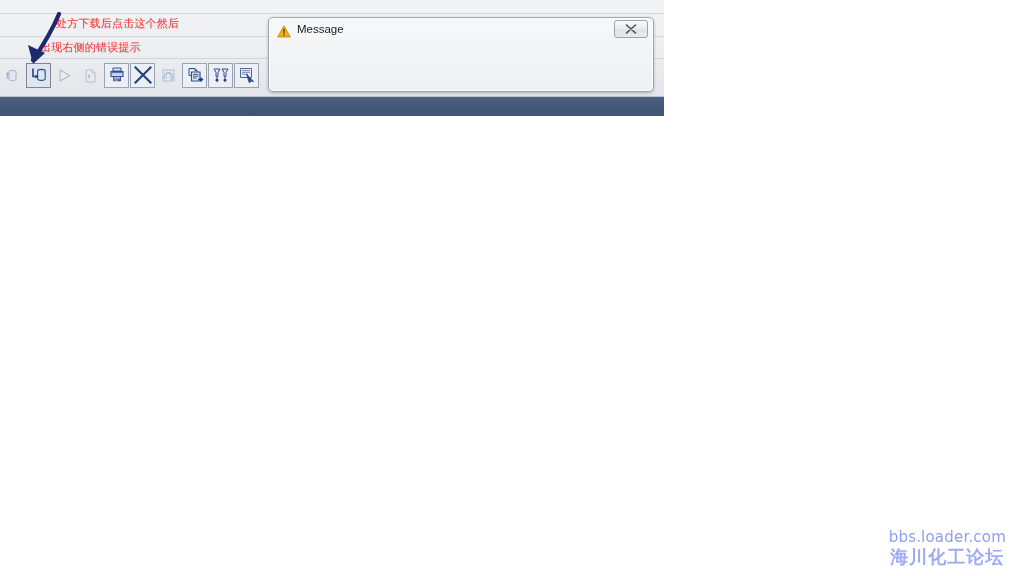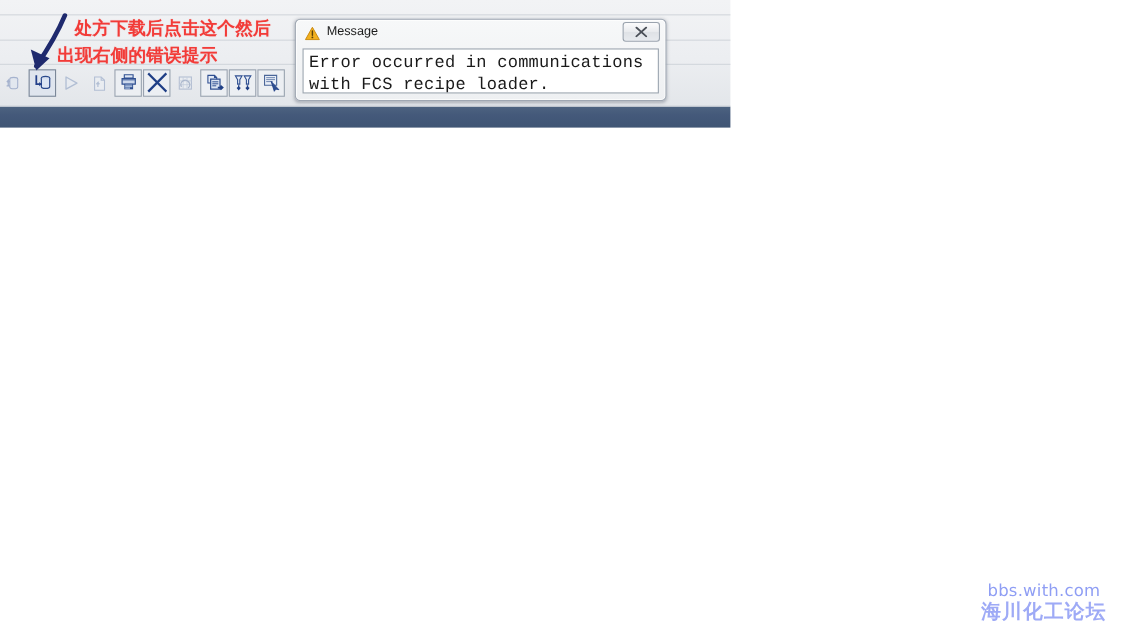--- a/index.html
+++ b/index.html
@@ -84,46 +84,45 @@
     background: #dfe5ee;
   }
   .tool-btn.disabled { opacity: 0.38; }
   .tool-btn svg { display: block; }
 
   
   .annot-text {
     position: absolute;
     color: #f23b38;
     font-family: "DejaVu Sans", sans-serif;
-    font-size: 16px;
-    font-weight: 700;
+    font-size: 11px;
+    font-weight: 400;
     white-space: nowrap;
     letter-spacing: 0.2px;
     text-shadow: 0 0 1px rgba(242,59,56,0.35);
-    margin-left: 12px;
   }
   #annot-line-1 { left: 56px; top: 16px; }
   #annot-line-2 { left: 40px; top: 40px; }
 
   
   #annot-arrow {
     position: absolute;
     left: 18px;
     top: 12px;
     width: 52px;
     height: 62px;
     pointer-events: none;
   }
 
   
   #message-dialog {
     position: absolute;
     left: 268px;
     top: 17px;
-    width: 338px;
+    width: 386px;
     height: 75px;
     background: linear-gradient(180deg, #f7f8f9 0%, #eef0f2 100%);
     border: 1px solid #9fa7b2;
     border-radius: 5px;
     box-shadow: 0 1px 3px rgba(60,70,85,0.35),
                 0 0 0 1px rgba(255,255,255,0.7) inset;
     box-sizing: border-box;
   }
   #dialog-titlebar {
     position: relative;
@@ -342,25 +341,22 @@
           <circle cx="7" cy="10" r="0.85" fill="#5a4008"></circle>
         </svg>
       </span>
       <span id="dialog-title">Message</span>
       <div id="dialog-close-button">
         <svg width="12" height="10" viewBox="0 0 12 10">
           <path d="M1.5 1 L10.5 9 M10.5 1 L1.5 9" stroke="#4a4f57" stroke-width="1.6" stroke-linecap="round"></path>
         </svg>
       </div>
     </div>
-    <div id="dialog-message-box">
-      <div id="dialog-message-text">Error occurred in communications with FCS recipe loader.</div>
-    </div>
   </div>
 
   <div id="status-band"></div>
 
 </div>
 
 <div id="watermark">
-  <span id="watermark-url">bbs.with.com</span>
+  <span id="watermark-url">bbs.loader.com</span>
   <span id="watermark-name">海川化工论坛</span>
 </div>
 
 </body></html>

